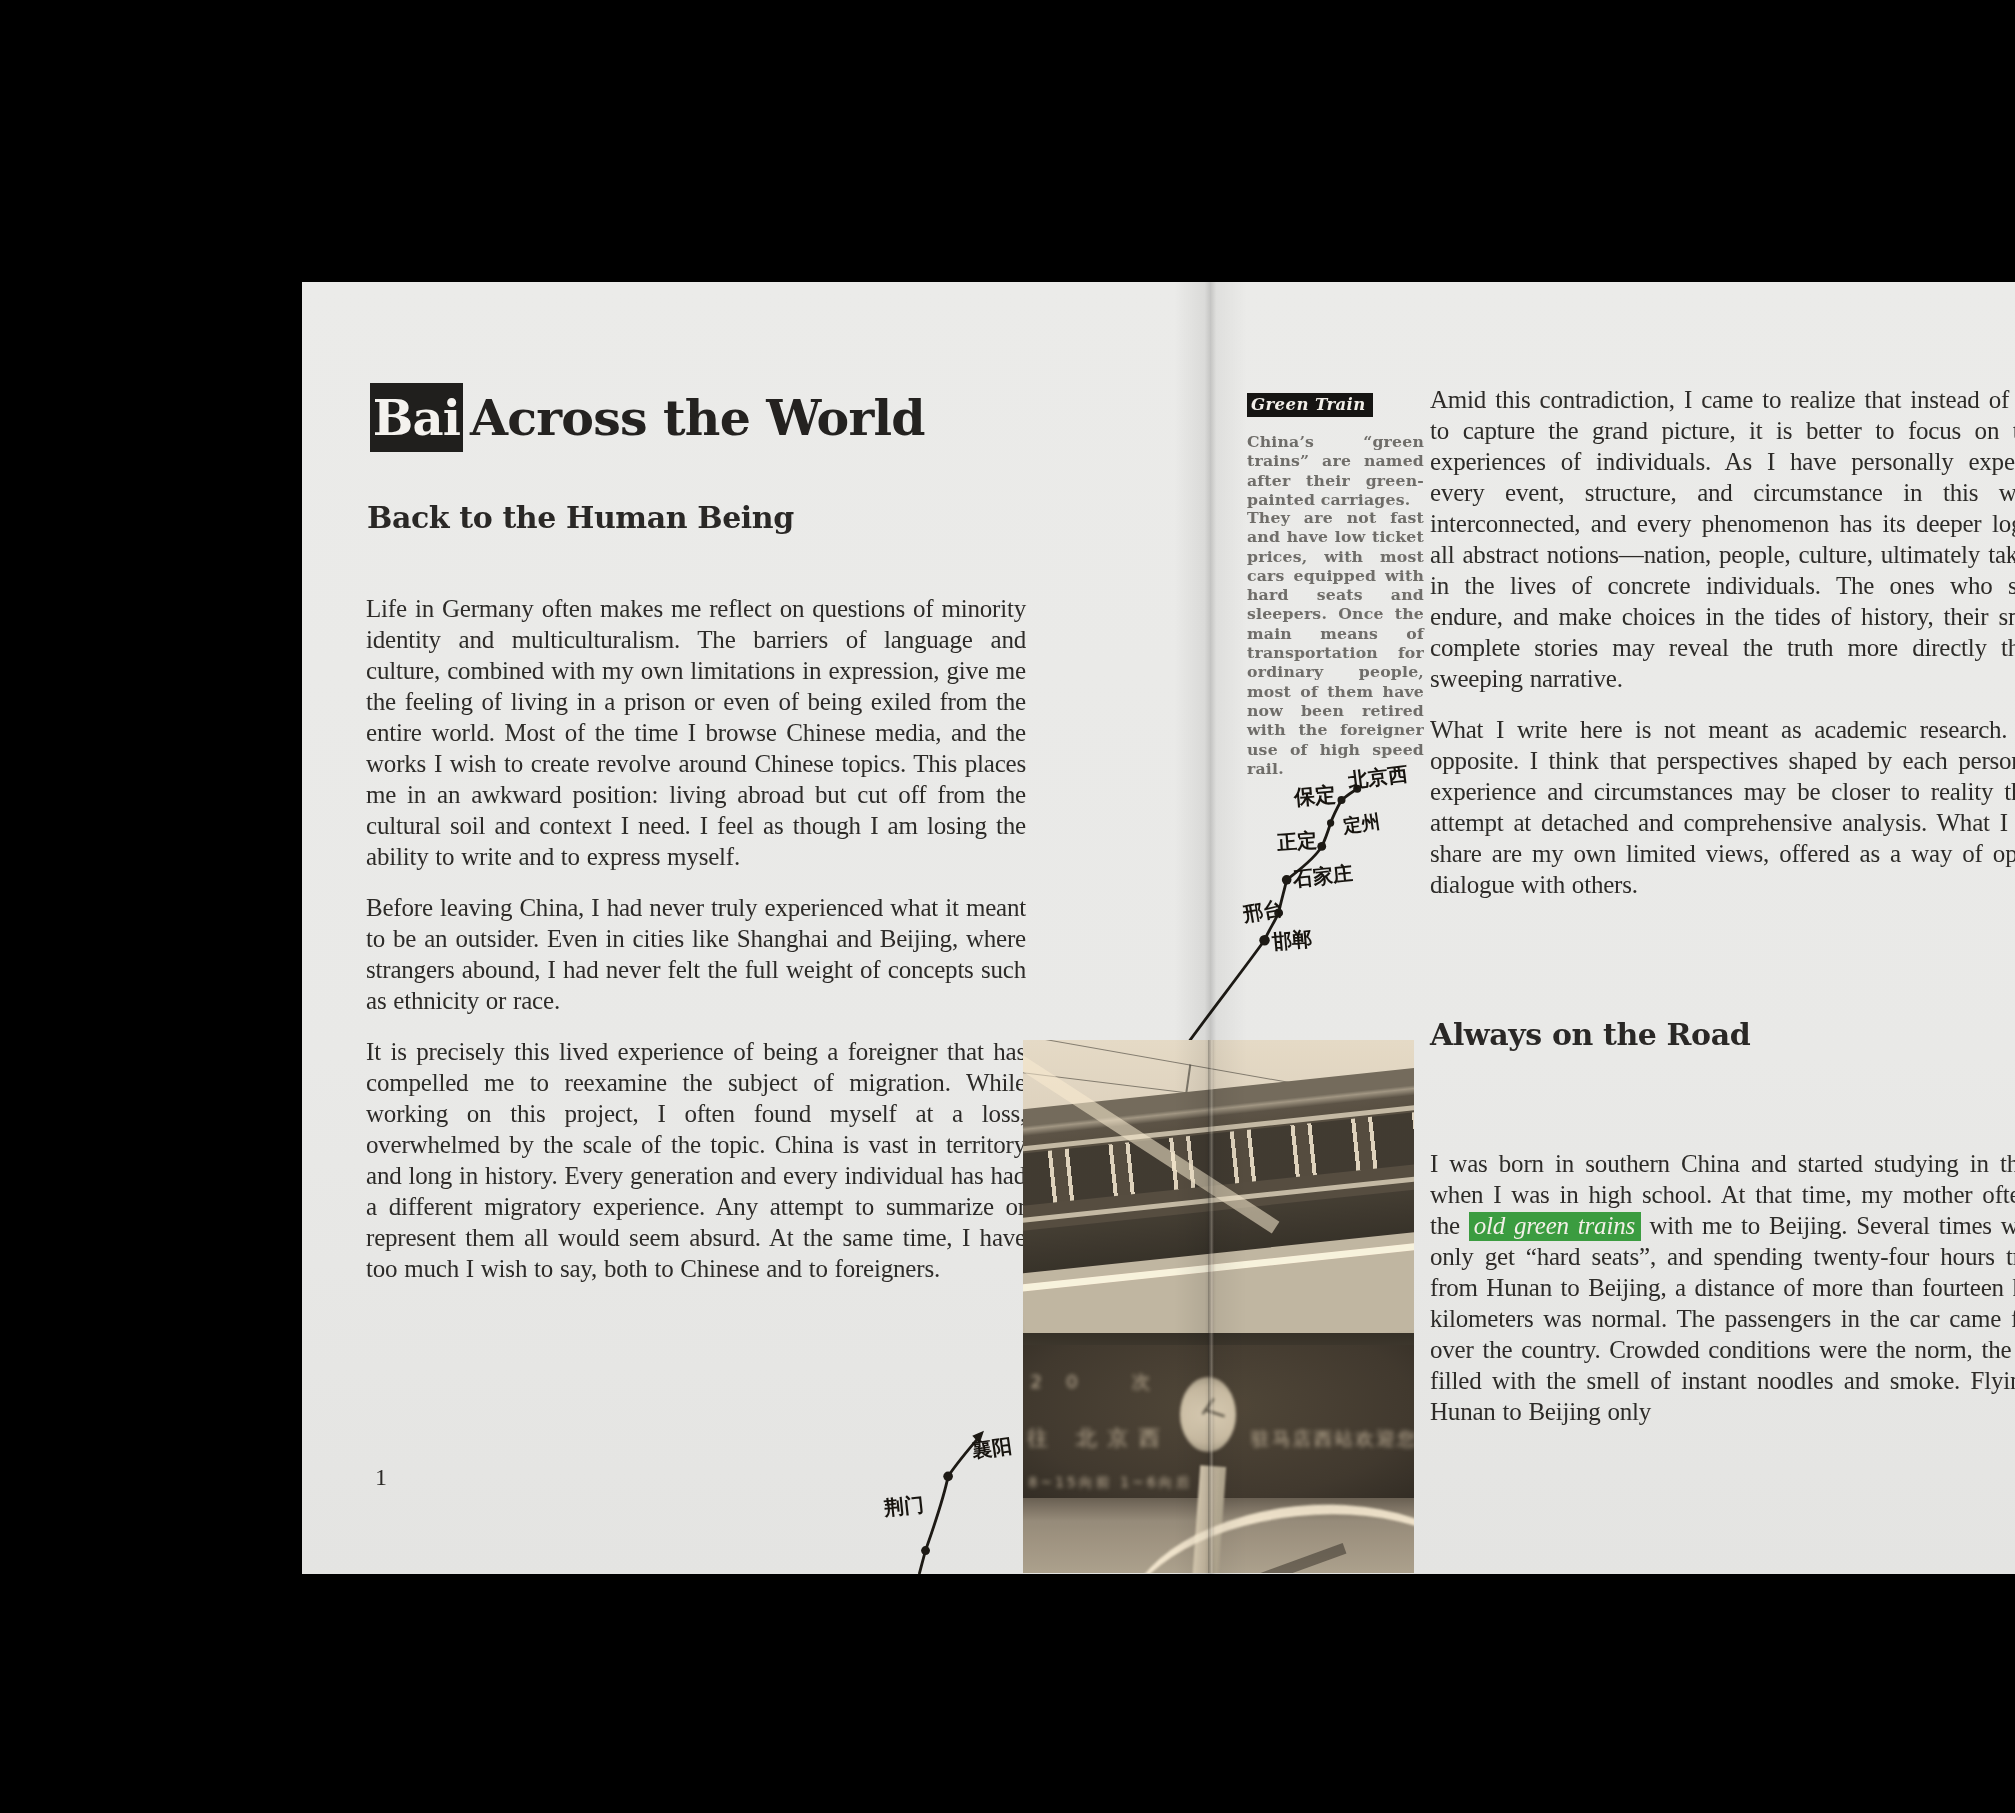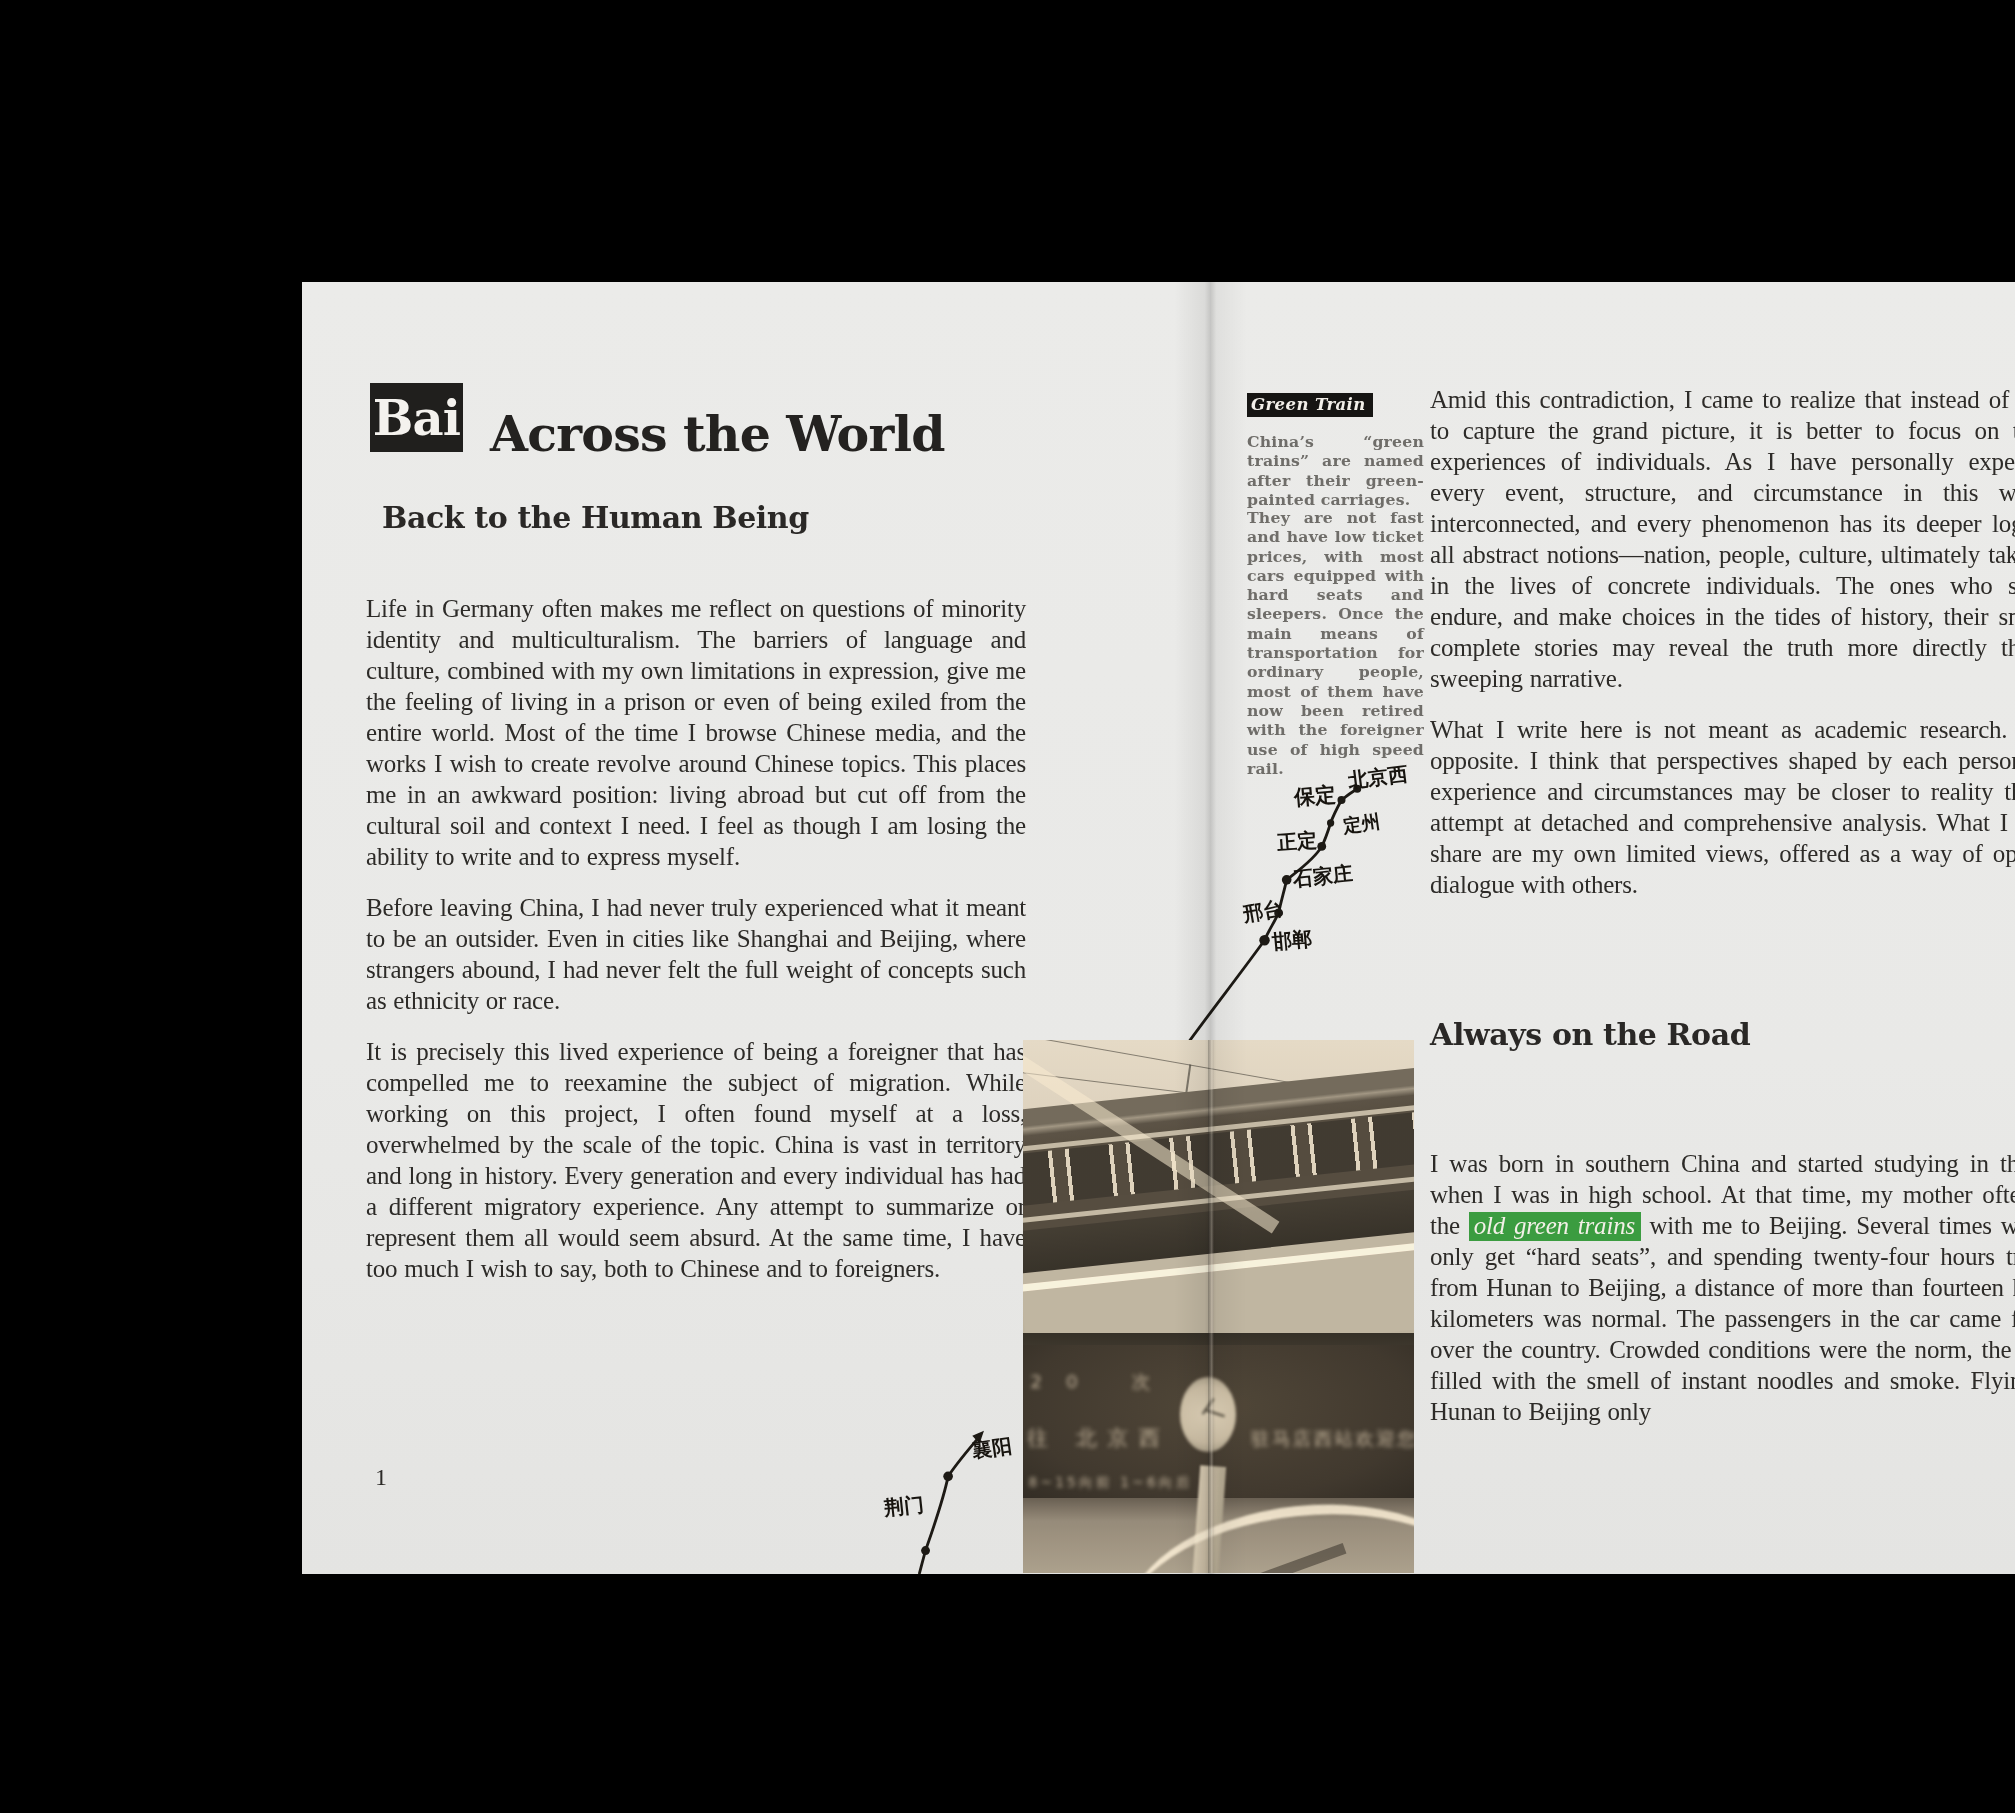--- a/index.html
+++ b/index.html
@@ -5,24 +5,24 @@
   html,body{margin:0;padding:0;background:#000;}
   body{width:2418px;height:1814px;position:relative;overflow:hidden;
        font-family:"Liberation Serif", serif;}
   .spread{position:absolute;left:302px;top:282px;width:1817px;height:1292px;
           background:linear-gradient(180deg,#ebebe9 0%,#e9e9e7 60%,#e4e4e2 100%);
           box-shadow:0 0 32px rgba(0,0,0,.65);}
   
   .chapter-box{position:absolute;left:68px;top:101px;width:93px;height:69px;
                background:#201f1d;color:#f4f2ee;display:flex;align-items:center;justify-content:center;
                font:700 48px "DejaVu Serif", serif;letter-spacing:-0.8px;}
-  .chapter-title{position:absolute;left:188px;top:101px;height:69px;display:flex;align-items:center;
-                 font:700 49px "DejaVu Serif", serif;color:#242220;letter-spacing:-0.8px;white-space:nowrap;margin-top:16px;}
+  .chapter-title{position:absolute;left:168px;top:101px;height:69px;display:flex;align-items:center;
+                 font:700 49px "DejaVu Serif", serif;color:#242220;letter-spacing:-0.8px;white-space:nowrap;}
   .section-heading{position:absolute;font:700 30px "DejaVu Serif", serif;color:#2a2826;letter-spacing:-0.4px;}
-  .h-left{left:80px;top:218px;text-align:center;}
+  .h-left{left:65px;top:218px;text-align:center;}
   .h-right{left:1128px;top:735px;}
   .body-col{position:absolute;font-size:25px;line-height:31px;color:#2d2b28;
             text-align:justify;word-spacing:0.8px;letter-spacing:-0.2px;}
   .body-col p{margin:0 0 20px 0;}
   .col-left{left:64px;top:311px;width:660px;}
   .col-right-1{left:1128px;top:102px;width:663px;}
   .col-right-2{left:1128px;top:866px;width:663px;}
   .pagenum{position:absolute;font-size:24px;color:#2d2b28;}
   .pn-left{left:73px;top:1182px;}
   .pn-right{left:1711px;top:1178px;width:40px;text-align:right;}

